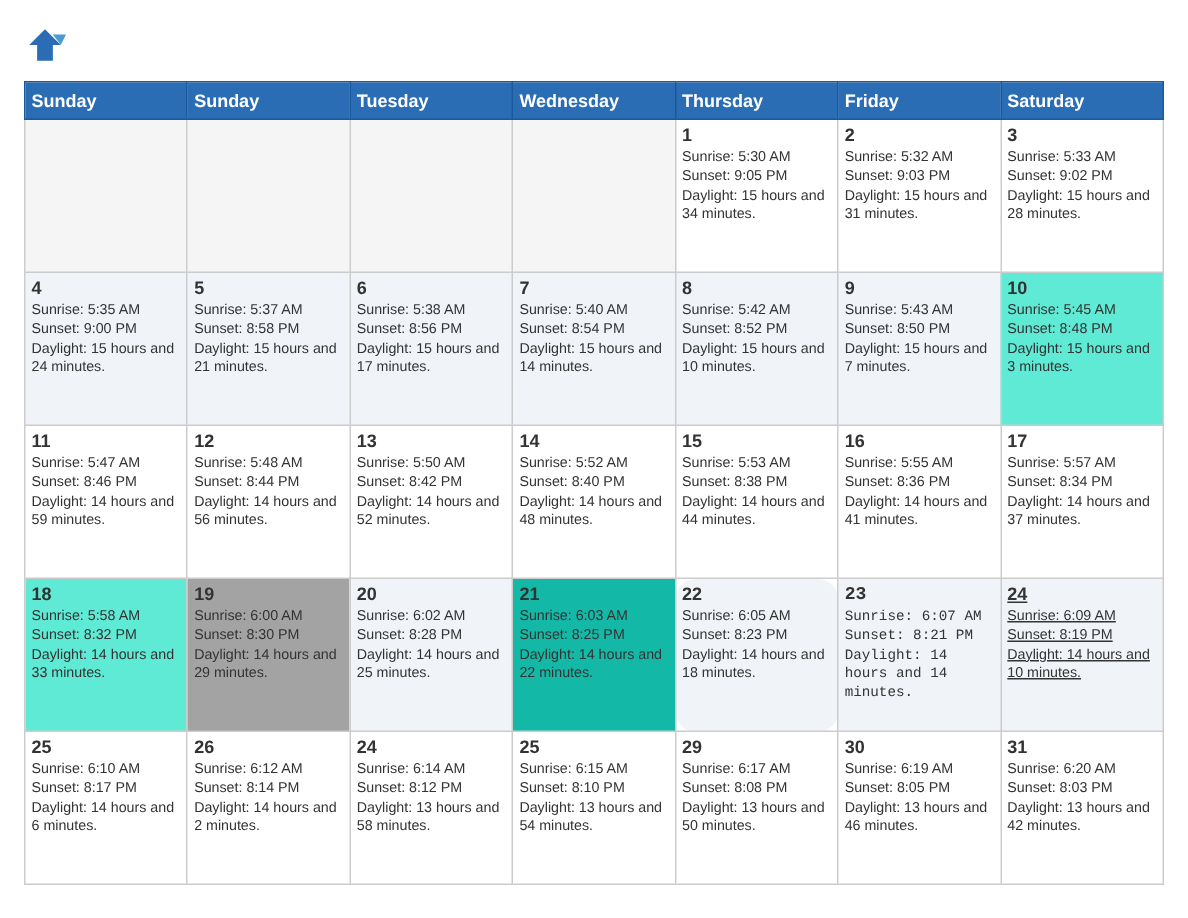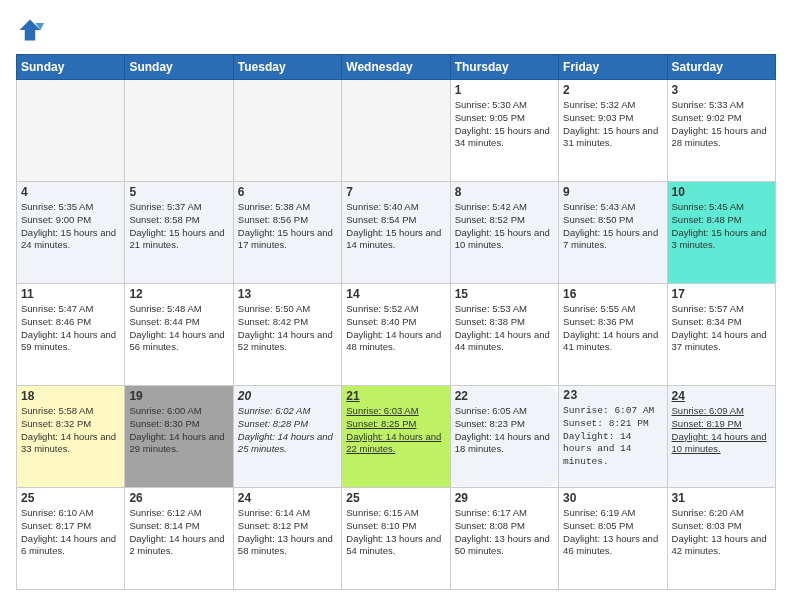--- a/index.html
+++ b/index.html
@@ -204,33 +204,33 @@
           <td>
             <span class="day-number">16</span>
             <div class="day-info">Sunrise: 5:55 AM<br>Sunset: 8:36 PM<br>Daylight: 14 hours and 41 minutes.</div>
           </td>
           <td>
             <span class="day-number">17</span>
             <div class="day-info">Sunrise: 5:57 AM<br>Sunset: 8:34 PM<br>Daylight: 14 hours and 37 minutes.</div>
           </td>
         </tr>
         <tr>
-          <td style="background: #fef9c3;">
+          <td style="background: #5eead4;">
             <span class="day-number">18</span>
             <div class="day-info">Sunrise: 5:58 AM<br>Sunset: 8:32 PM<br>Daylight: 14 hours and 33 minutes.</div>
           </td>
           <td style="background: #a3a3a3;">
             <span class="day-number">19</span>
             <div class="day-info">Sunrise: 6:00 AM<br>Sunset: 8:30 PM<br>Daylight: 14 hours and 29 minutes.</div>
           </td>
-          <td style="background: rgb(240, 244, 248); font-style: italic;">
+          <td style="background: rgb(240, 244, 248);">
             <span class="day-number">20</span>
             <div class="day-info">Sunrise: 6:02 AM<br>Sunset: 8:28 PM<br>Daylight: 14 hours and 25 minutes.</div>
           </td>
-          <td style="background: #bef264; text-decoration: underline;">
+          <td style="background: #14b8a6;">
             <span class="day-number">21</span>
             <div class="day-info">Sunrise: 6:03 AM<br>Sunset: 8:25 PM<br>Daylight: 14 hours and 22 minutes.</div>
           </td>
           <td style="background: rgb(240, 244, 248); border-radius: 14px;">
             <span class="day-number">22</span>
             <div class="day-info">Sunrise: 6:05 AM<br>Sunset: 8:23 PM<br>Daylight: 14 hours and 18 minutes.</div>
           </td>
           <td style="background: rgb(240, 244, 248); font-family: Liberation Mono, monospace;">
             <span class="day-number">23</span>
             <div class="day-info">Sunrise: 6:07 AM<br>Sunset: 8:21 PM<br>Daylight: 14 hours and 14 minutes.</div>

